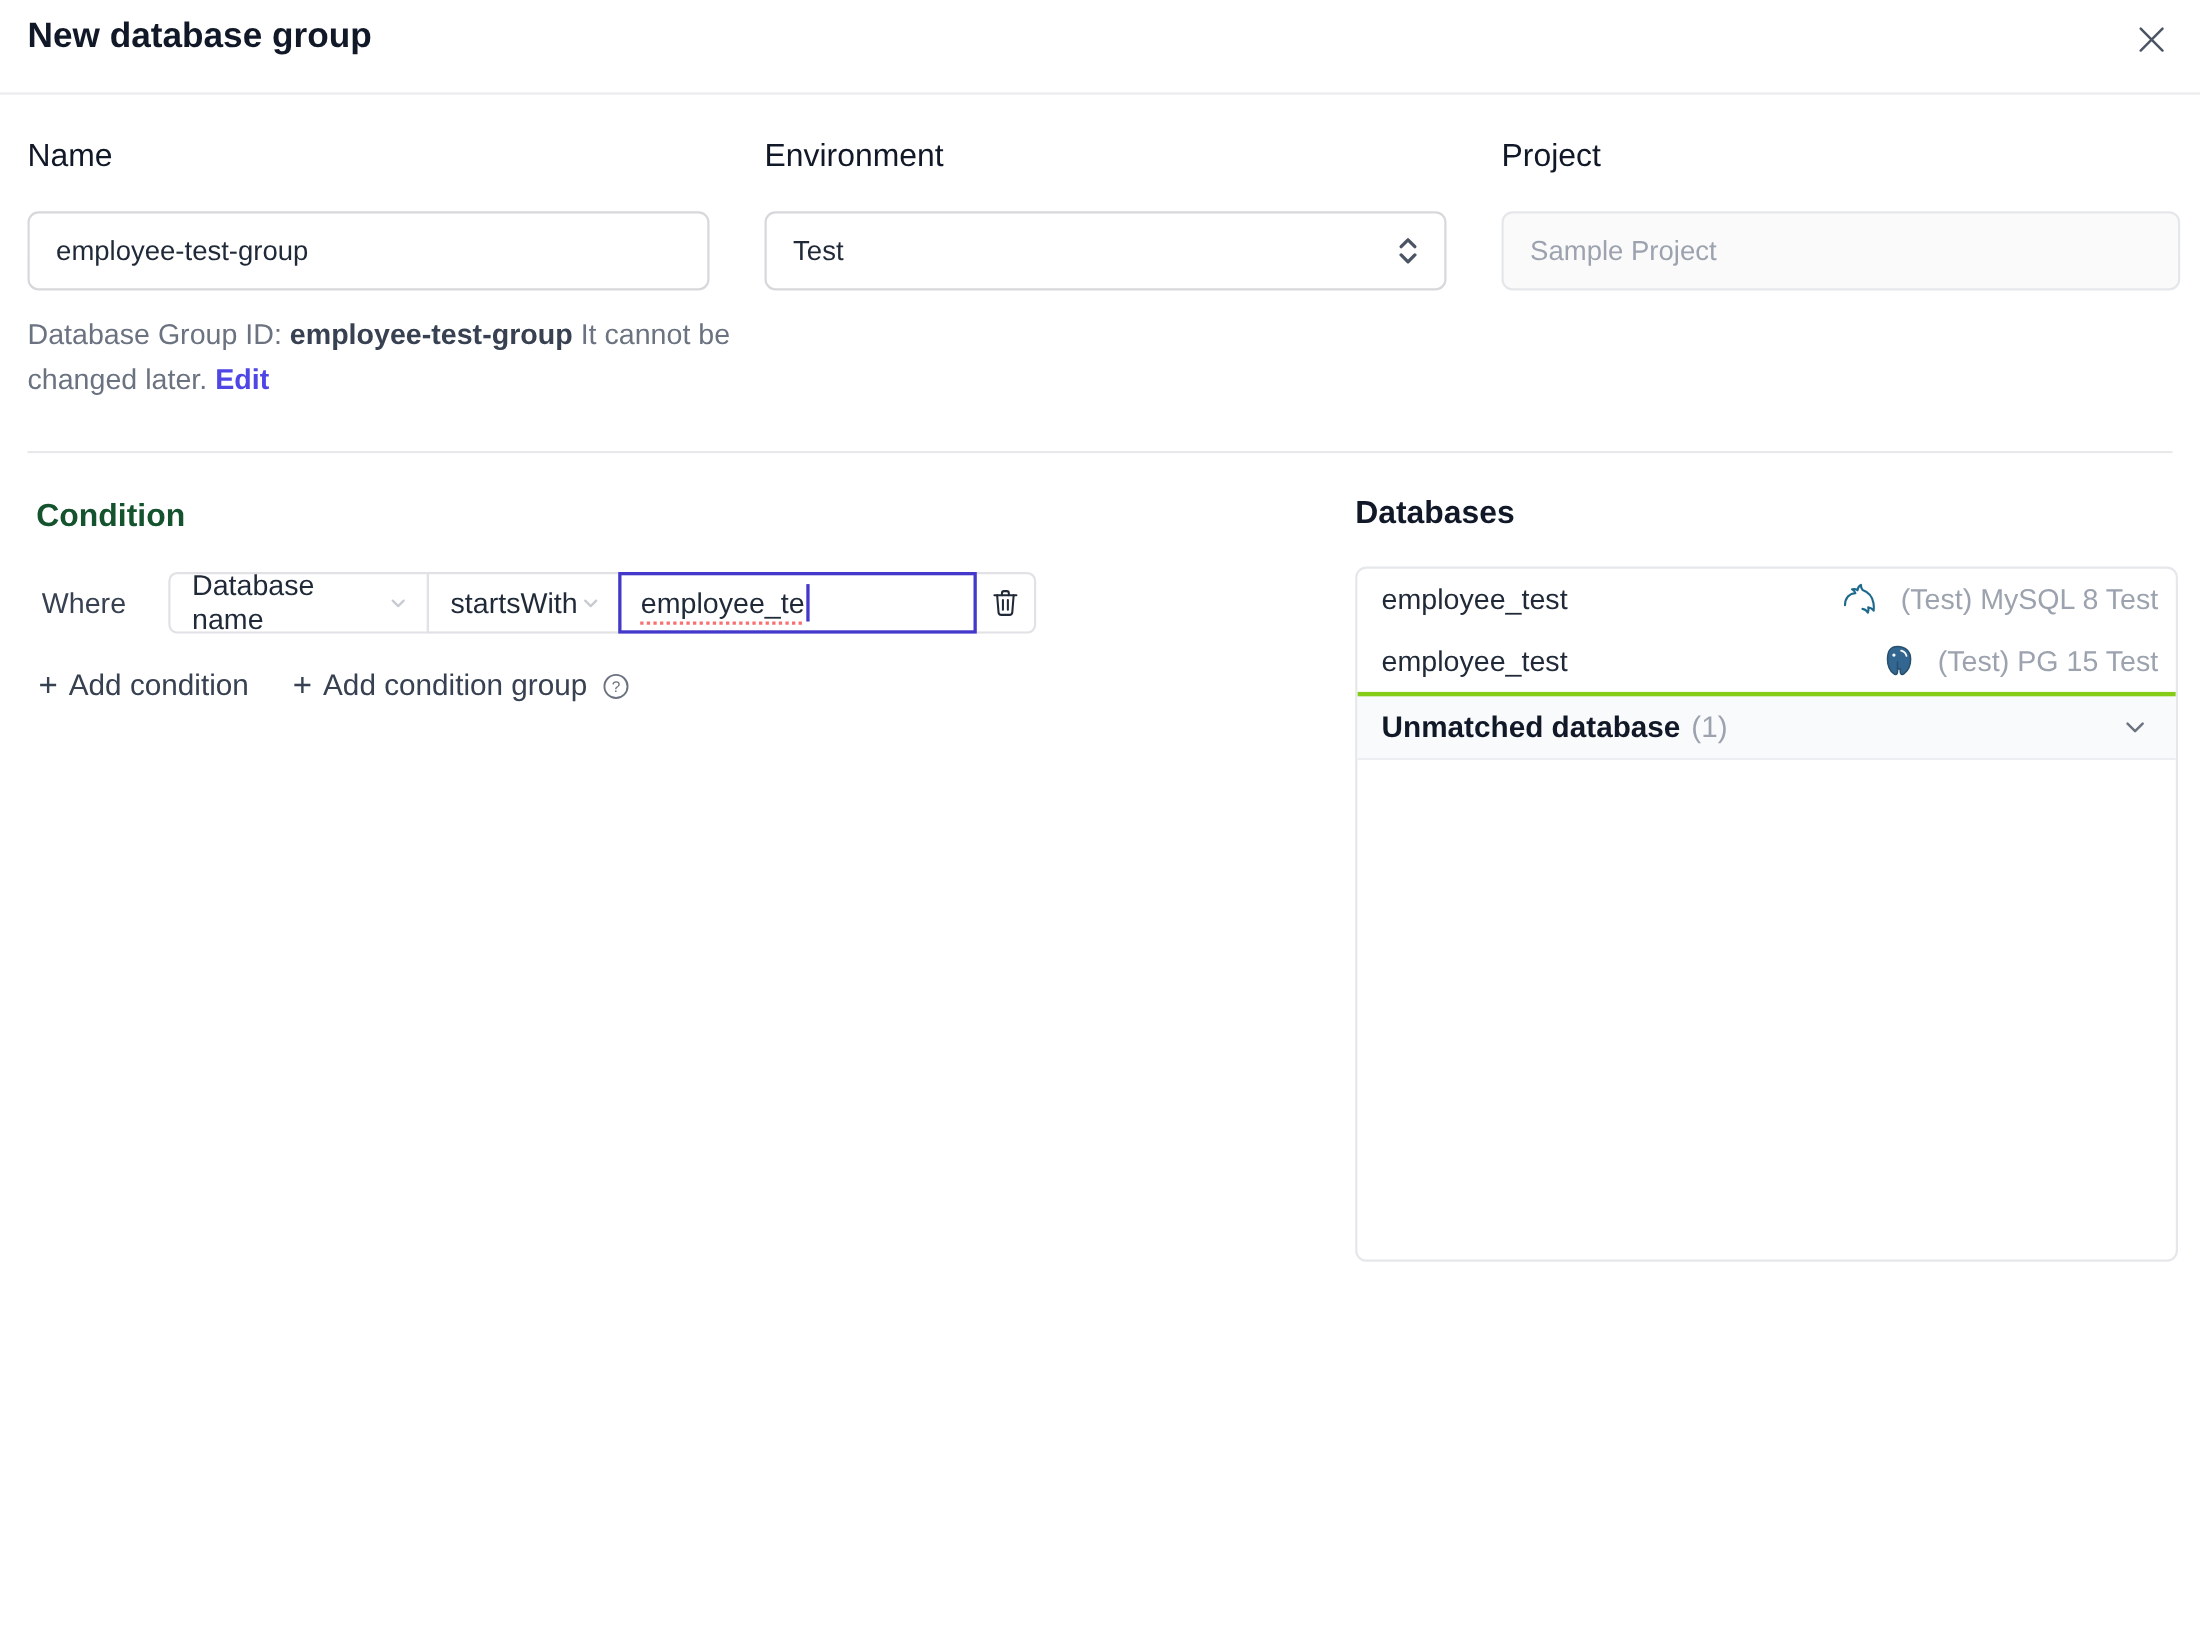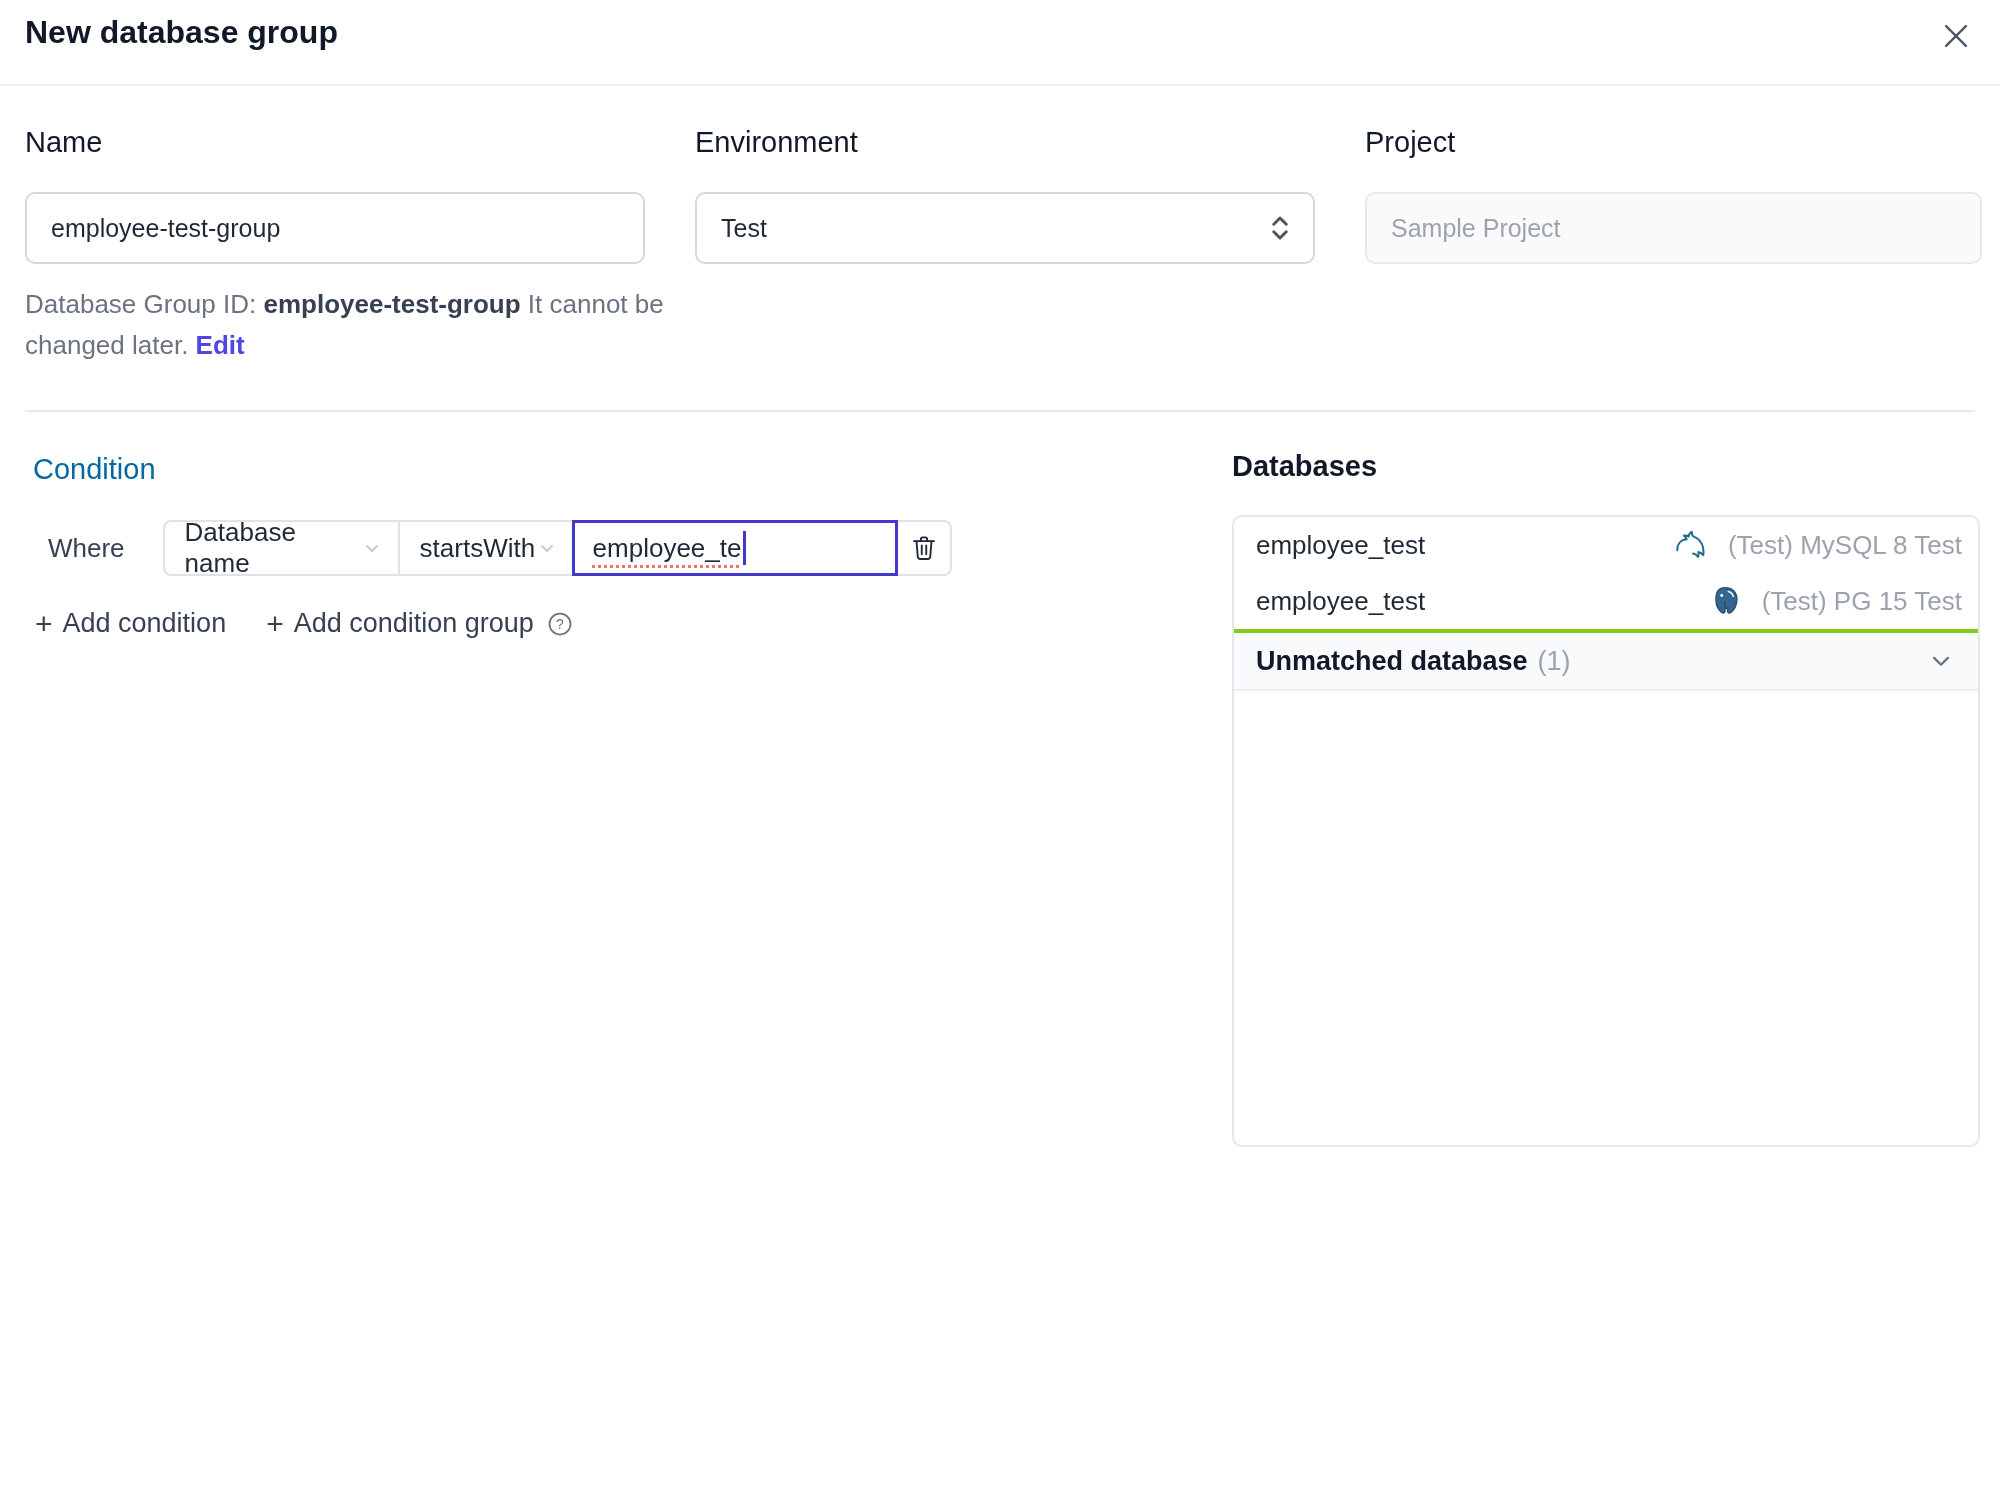--- a/index.html
+++ b/index.html
@@ -30,22 +30,22 @@
   .select-box .updown { position:absolute; right:20px; top:50%; transform:translateY(-50%); }
 
   .helper { position:absolute; left:25px; top:284px; width:660px; font-size:26px;
     line-height:41px; color:#6b7280; }
   .helper b { color:#374151; font-weight:700; }
   .edit-link { color:#4f46e5; font-weight:700; text-decoration:none; cursor:pointer; }
 
   .divider { position:absolute; left:25px; top:410px; width:1950px; height:2px; background:#e9e9eb; }
 
   
-  .cond-heading { position:absolute; left:33px; top:453px; font-size:29px; font-weight:400; color:#0369a1; }
-  .cond-row { position:absolute; left:48px; top:520px; height:56px; display:flex; align-items:stretch; }
+  .cond-heading { position:absolute; left:33px; top:453px; font-size:29px; font-weight:700; color:#14532d; }
+  .cond-row { position:absolute; left:38px; top:520px; height:56px; display:flex; align-items:stretch; }
   .where-label { font-size:26px; color:#374151; line-height:56px; margin-right:38px; }
   .seg { border:2px solid #e2e2e6; background:#fff; display:flex; align-items:center;
     font-size:26px; color:#1f2937; cursor:pointer; position:relative; }
   .seg + .seg { margin-left:-2px; }
   .seg-field { width:237px; border-radius:8px 0 0 8px; padding:0 14px 0 20px; justify-content:center; }
   .seg-op { width:176px; padding:0 14px 0 20px; justify-content:space-between; }
   .seg-value { width:326px; border:3px solid #4338ca; z-index:2; padding:0 18px; cursor:text; }
   .seg-trash { width:56px; border-radius:0 8px 8px 0; justify-content:center; }
   .value-text { font-size:26px; color:#1f2937; white-space:pre;
     text-decoration:underline dotted #f87171 3px; text-underline-offset:8px; }

